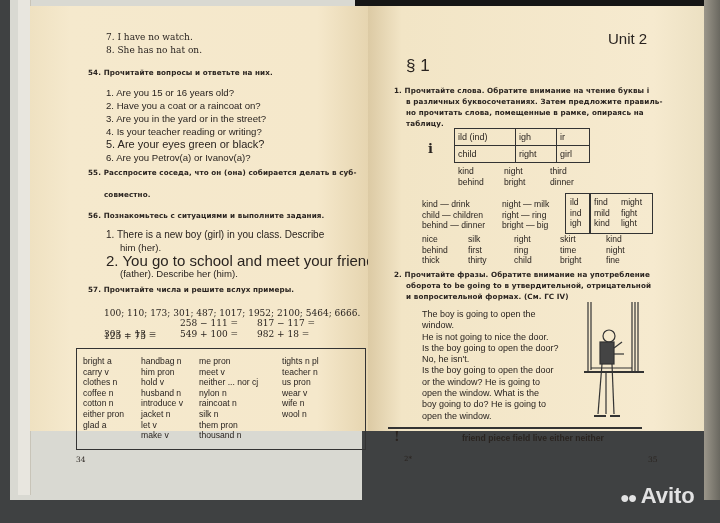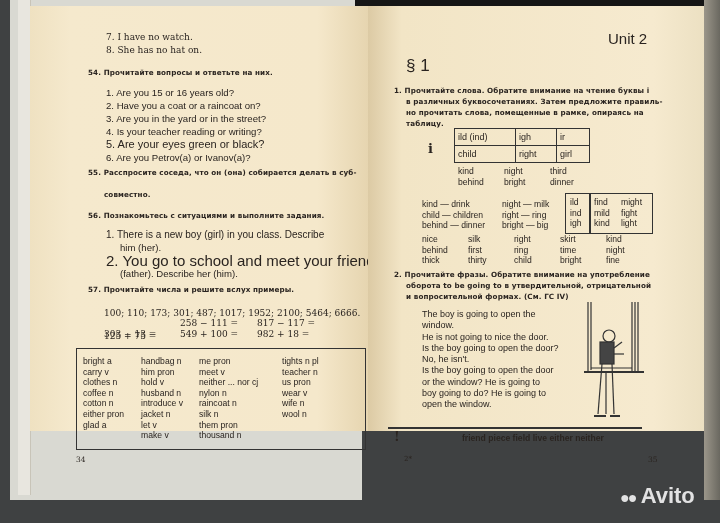--- a/index.html
+++ b/index.html
@@ -204,20 +204,21 @@
   <div class="t ru" style="left:38px;top:286px;">и вопросительной формах. (См. ГС IV)</div>
 
   <div class="col" style="left:54px;top:303px;font-size:9px;line-height:11.3px;">
     <div>The boy is going to open the</div>
     <div>window.</div>
     <div>He is not going to nice the door.</div>
     <div>Is the boy going to open the door?</div>
     <div>No, he isn't.</div>
     <div>Is the boy going to open the door</div>
     <div>or the window? He is going to</div>
+    <div>open the window. What is the</div>
     <div>boy going to do? He is going to</div>
     <div>open the window.</div>
   </div>
 
   <svg style="position:absolute;left:216px;top:296px;" width="90" height="124" viewBox="0 0 90 124">
     <g stroke="#333" stroke-width="1.2" fill="none">
       <line x1="4" y1="0" x2="4" y2="70"></line>
       <line x1="7" y1="0" x2="7" y2="68"></line>
       <line x1="48" y1="0" x2="48" y2="70"></line>
       <line x1="51" y1="0" x2="51" y2="70"></line>

